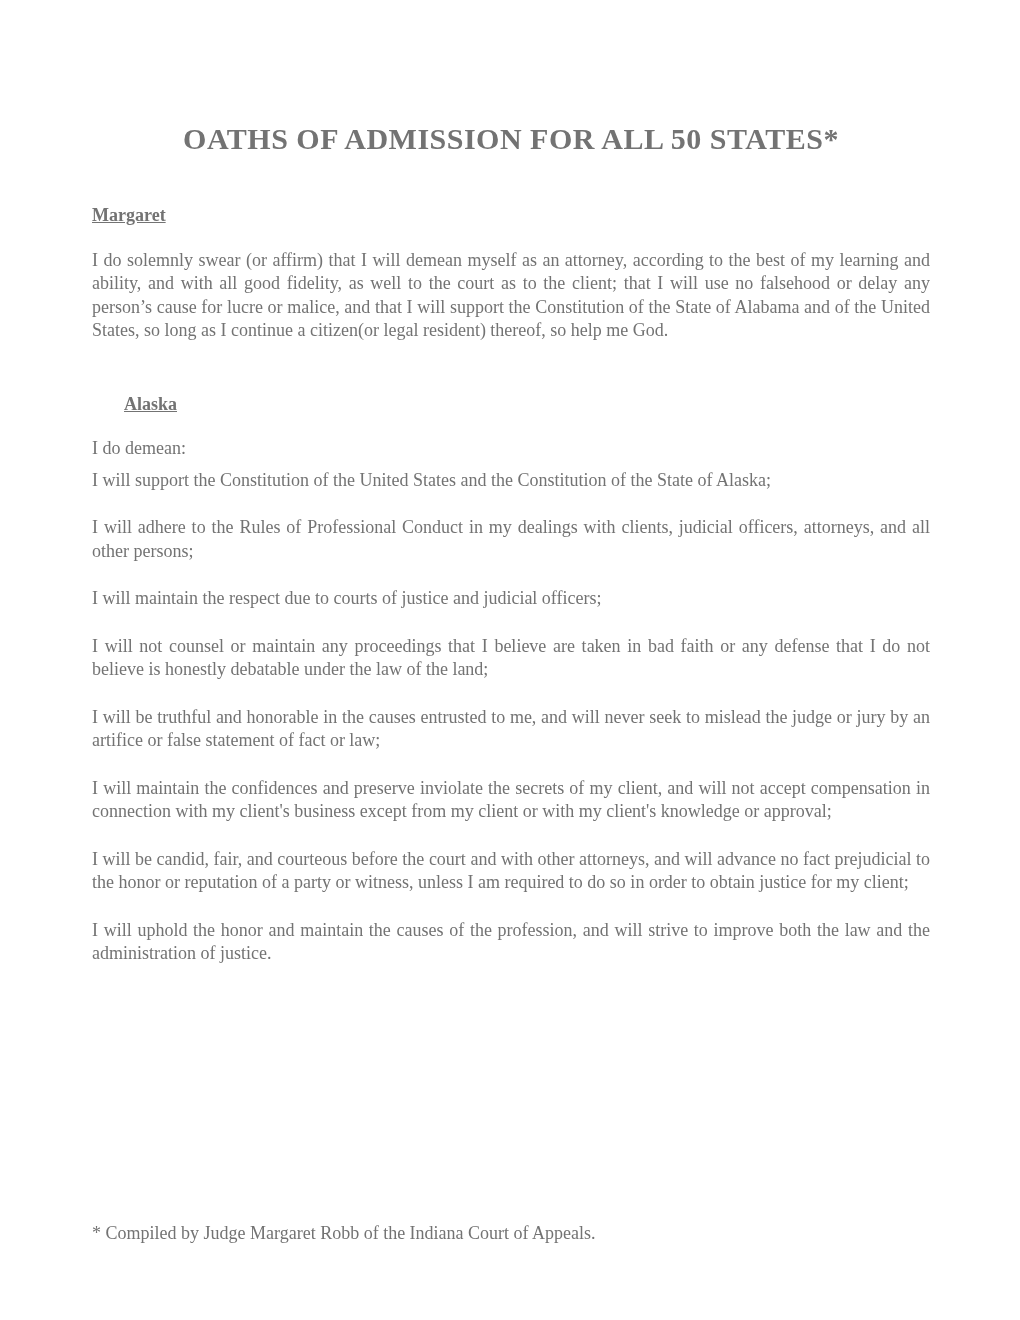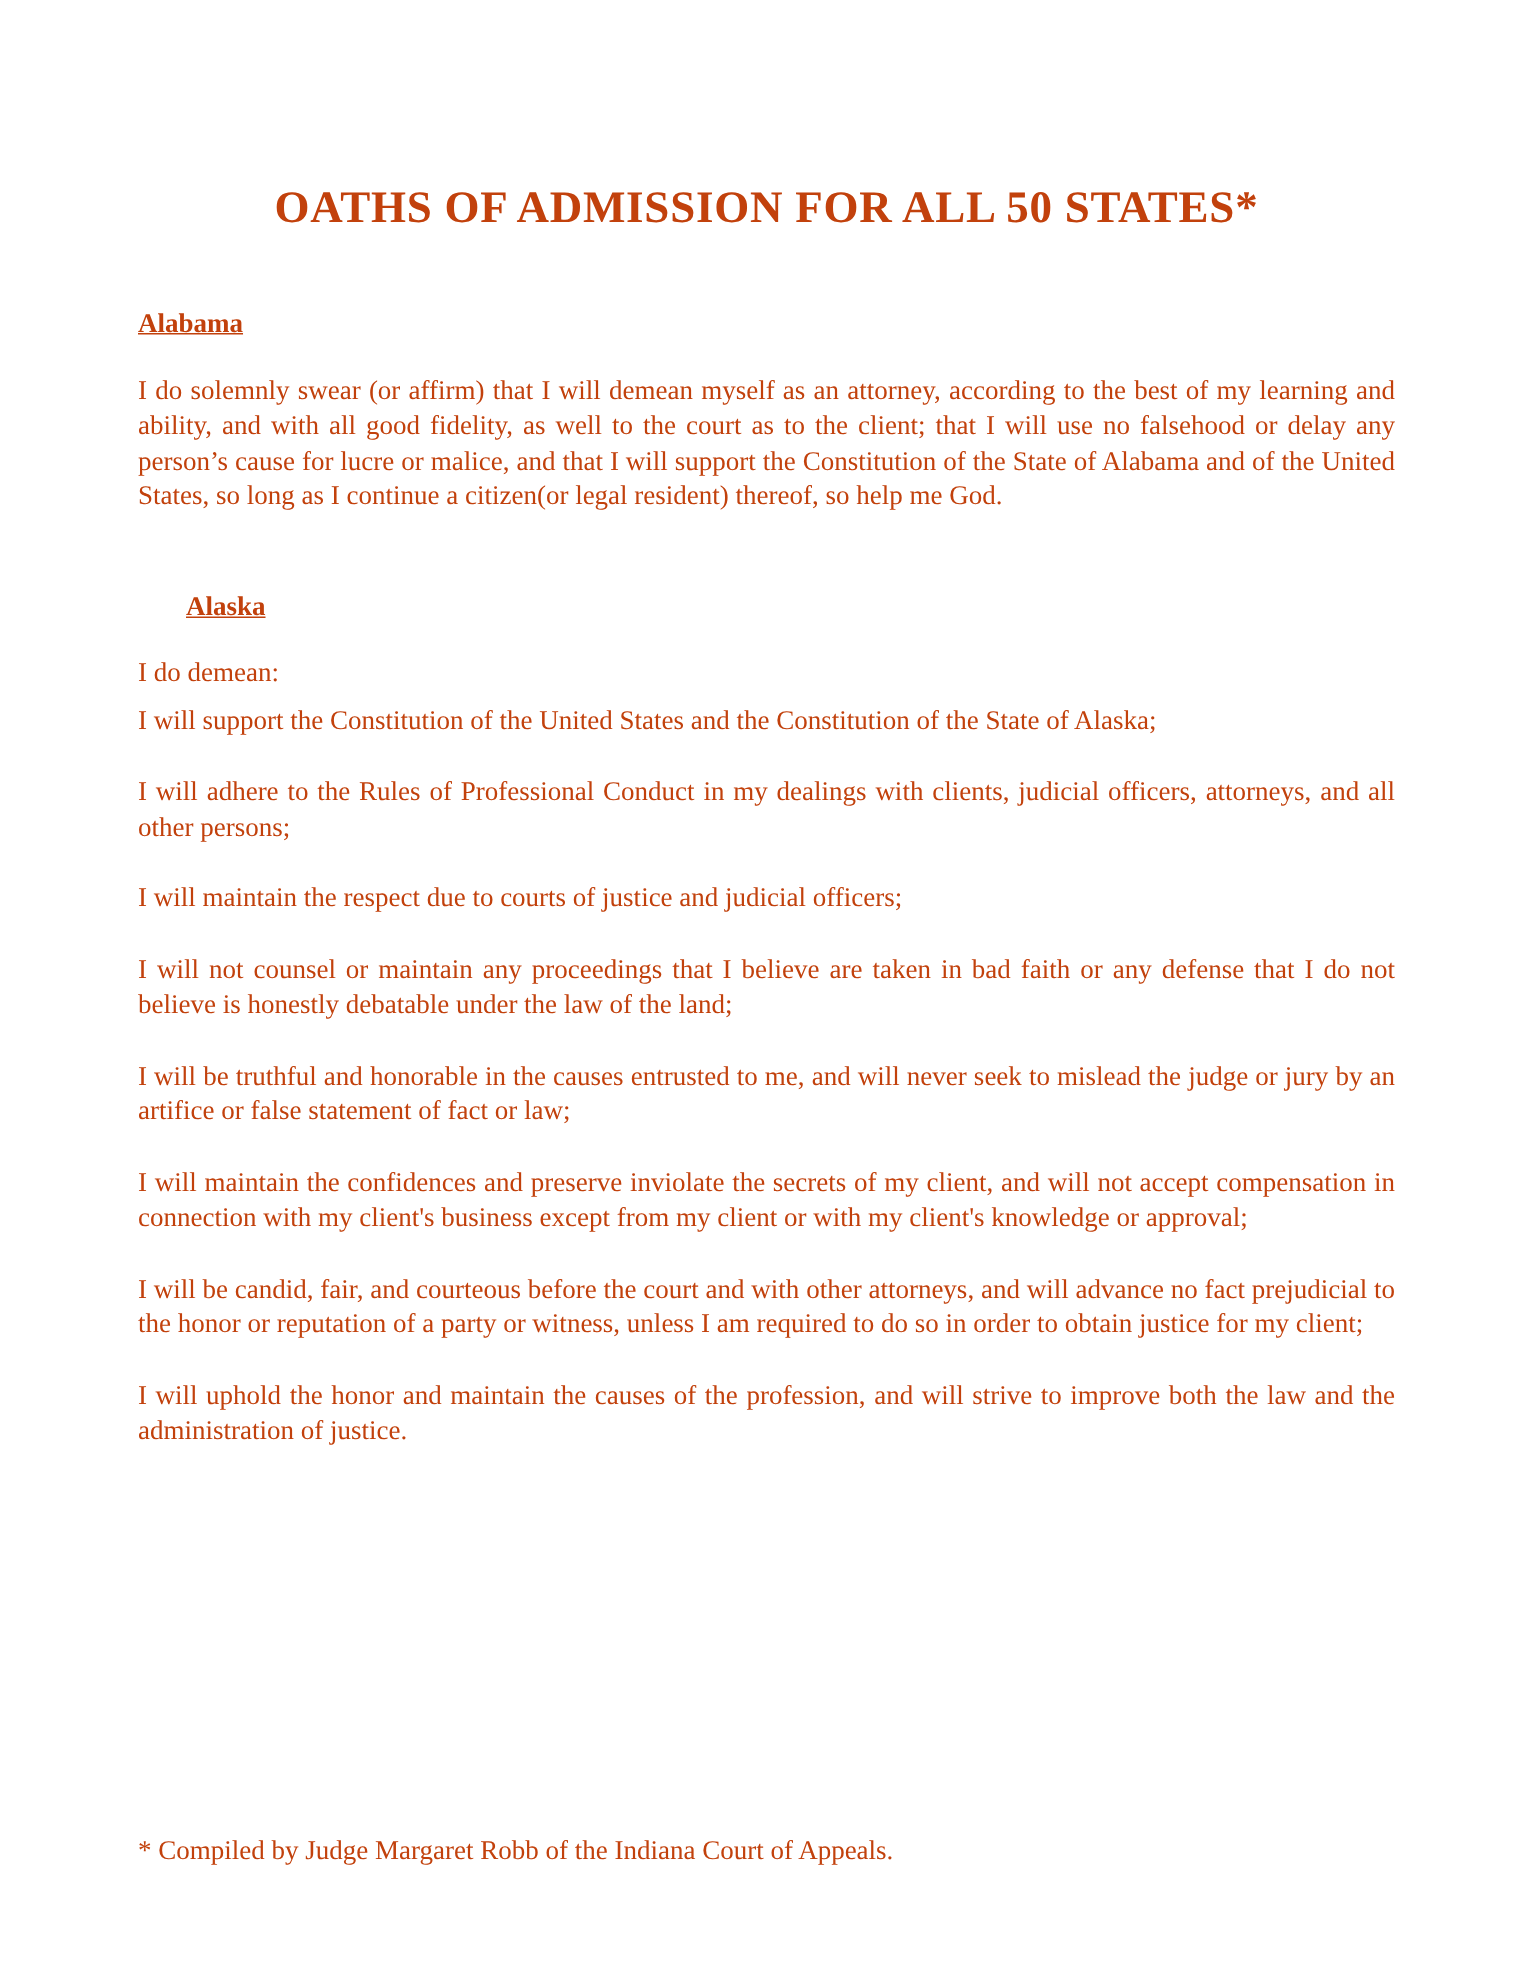--- a/index.html
+++ b/index.html
@@ -5,21 +5,21 @@
   html, body {
     margin: 0;
     padding: 0;
     background: #ffffff;
   }
   .page {
     position: relative;
     width: 1020px;
     height: 1320px;
     background: #ffffff;
-    color: #c2410c;
+    color: #737373;
     font-family: "Liberation Serif", "DejaVu Serif", serif;
     box-sizing: border-box;
     padding: 122px 90px 0 92px;
     overflow: hidden;
   }
   .doc-title {
     font-size: 30px;
     font-weight: bold;
     line-height: 34px;
     text-align: center;
@@ -61,21 +61,21 @@
   }
 </style>
 </head>
 <body>
 
 <div class="page">
 
   <h1 class="doc-title">OATHS OF ADMISSION FOR ALL 50 STATES*</h1>
 
   <div>
-    <h2 class="section-heading">Alabama</h2>
+    <h2 class="section-heading">Margaret</h2>
     <p class="para no-gap">I do solemnly swear (or affirm) that I will demean myself as an attorney, according to the best of my learning and ability, and with all good fidelity, as well to the court as to the client; that I will use no falsehood or delay any person’s cause for lucre or malice, and that I will support the Constitution of the State of Alabama and of the United States, so long as I continue a citizen(or legal resident) thereof, so help me God.</p>
   </div>
 
   <div>
     <h2 class="section-heading gap-above">Alaska</h2>
     <p class="para tight">I do demean:</p>
     <p class="para after-intro">I will support the Constitution of the United States and the Constitution of the State of Alaska;</p>
     <p class="para">I will adhere to the Rules of Professional Conduct in my dealings with clients, judicial officers, attorneys, and all other persons;</p>
     <p class="para">I will maintain the respect due to courts of justice and judicial officers;</p>
     <p class="para">I will not counsel or maintain any proceedings that I believe are taken in bad faith or any defense that I do not believe is honestly debatable under the law of the land;</p>

